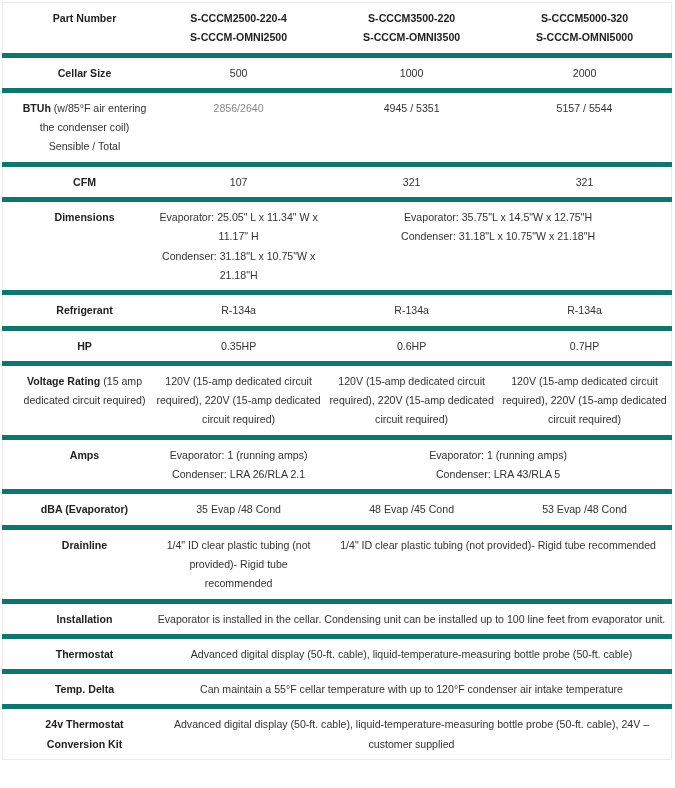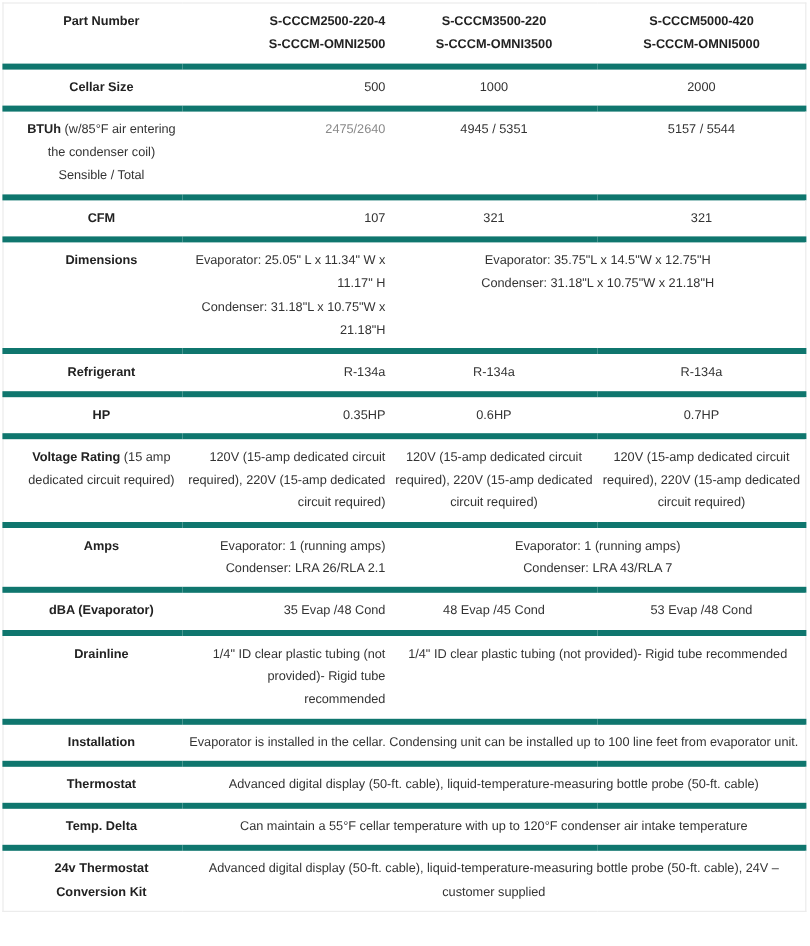--- a/index.html
+++ b/index.html
@@ -9,21 +9,21 @@
     border: 1px solid #ececec; border-collapse: collapse;
     font-size: 10.6px; color: #333333; line-height: 19.3px;
   }
   .spec-table td {
     border-top: 5px solid #0f766e;
     text-align: center; vertical-align: top;
     padding: 6px 4px 5px 4px;
   }
   .spec-table tr:first-child td { border-top: none; }
   td.label { width: 133px; padding-left: 16px; padding-right: 2px; }
-  td.c1 { width: 168px; text-align: right; }
+  td.c1 { width: 168px; }
   td.c2 { width: 168px; }
   td.c3 { width: 168px; }
   .bold { font-weight: bold; color: #222222; }
   .muted { color: #8a8a8a; }
   .line { display: block; }
 </style>
 </head>
 <body>
 
 <table class="spec-table">
@@ -33,35 +33,35 @@
       <td class="label bold">Part Number</td>
       <td class="c1 bold">
         <span class="line">S-CCCM2500-220-4</span>
         <span class="line">S-CCCM-OMNI2500</span>
       </td>
       <td class="c2 bold">
         <span class="line">S-CCCM3500-220</span>
         <span class="line">S-CCCM-OMNI3500</span>
       </td>
       <td class="c3 bold">
-        <span class="line">S-CCCM5000-420</span>
+        <span class="line">S-CCCM5000-320</span>
         <span class="line">S-CCCM-OMNI5000</span>
       </td>
     </tr>
 
     <tr>
       <td class="label bold">Cellar Size</td>
       <td class="c1">500</td>
       <td class="c2">1000</td>
       <td class="c3">2000</td>
     </tr>
 
     <tr>
       <td class="label"><span class="bold">BTUh</span><span> (w/85°F air entering the condenser coil) Sensible / Total</span></td>
-      <td class="c1 muted">2475/2640</td>
+      <td class="c1 muted">2856/2640</td>
       <td class="c2">4945 / 5351</td>
       <td class="c3">5157 / 5544</td>
     </tr>
 
     <tr>
       <td class="label bold">CFM</td>
       <td class="c1">107</td>
       <td class="c2">321</td>
       <td class="c3">321</td>
     </tr>
@@ -101,21 +101,21 @@
 
 
     <tr>
       <td class="label bold">Amps</td>
       <td class="c1">
         <span class="line">Evaporator: 1 (running amps)</span>
         <span class="line">Condenser: LRA 26/RLA 2.1</span>
       </td>
       <td colspan="2">
         <span class="line">Evaporator: 1 (running amps)</span>
-        <span class="line">Condenser: LRA 43/RLA 7</span>
+        <span class="line">Condenser: LRA 43/RLA 5</span>
       </td>
     </tr>
 
     <tr>
       <td class="label bold">dBA (Evaporator)</td>
       <td class="c1">35 Evap /48 Cond</td>
       <td class="c2">48 Evap /45 Cond</td>
       <td class="c3">53 Evap /48 Cond</td>
     </tr>
 

